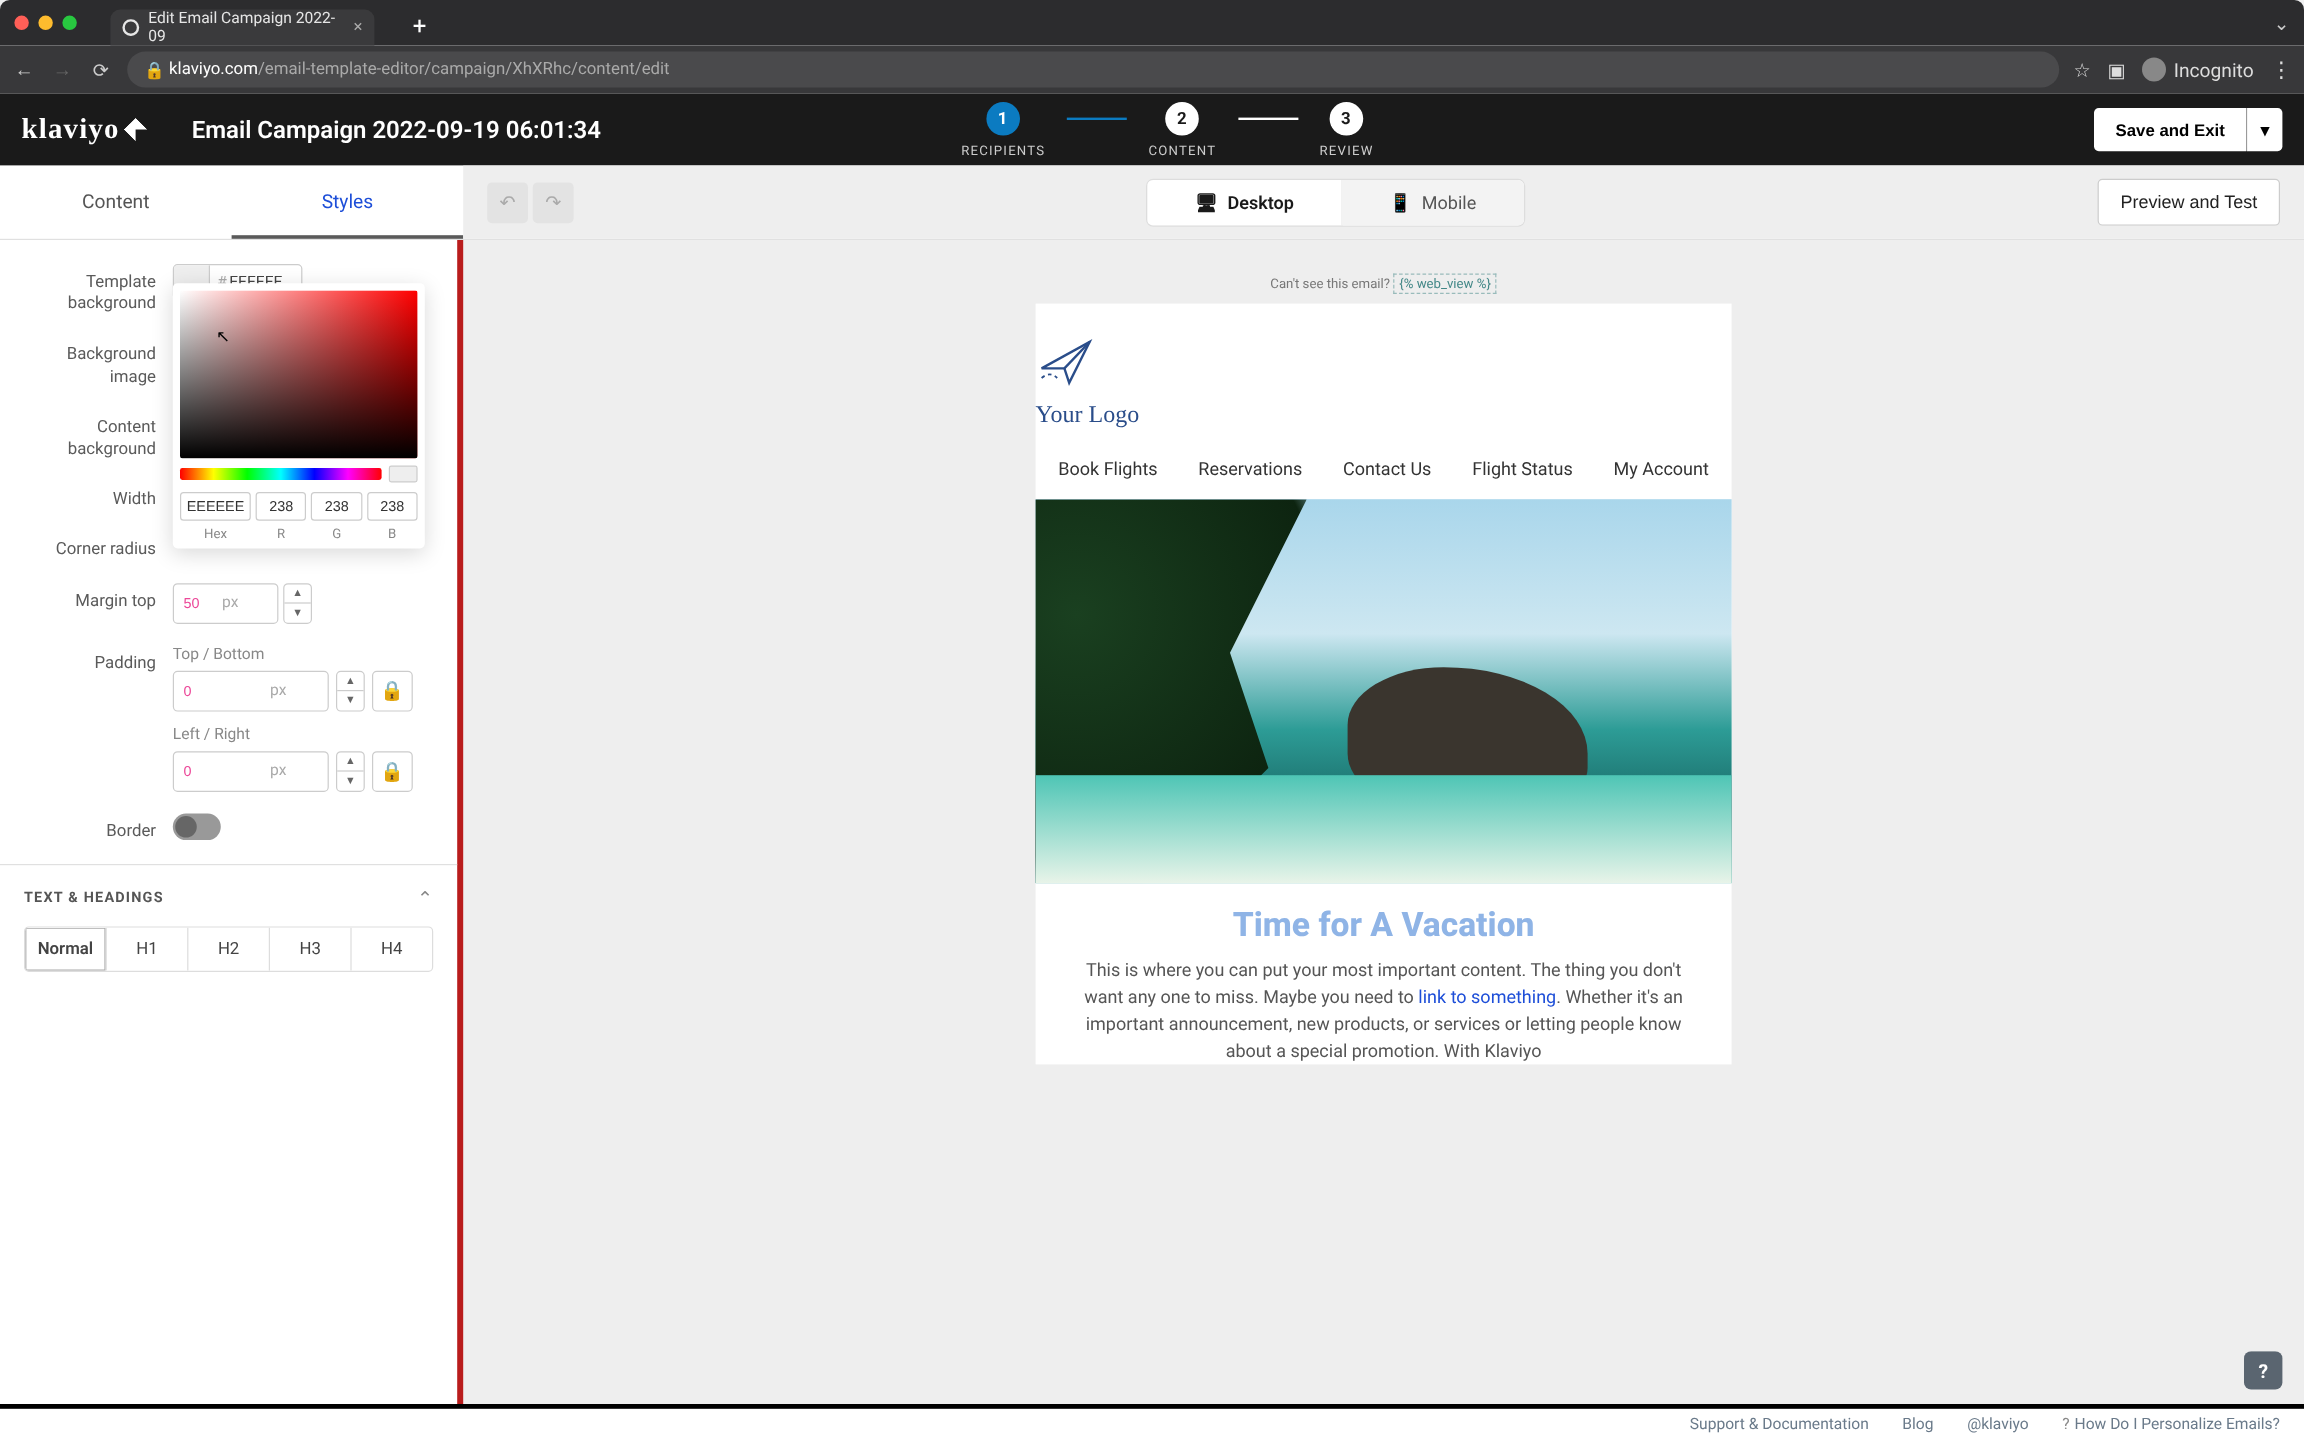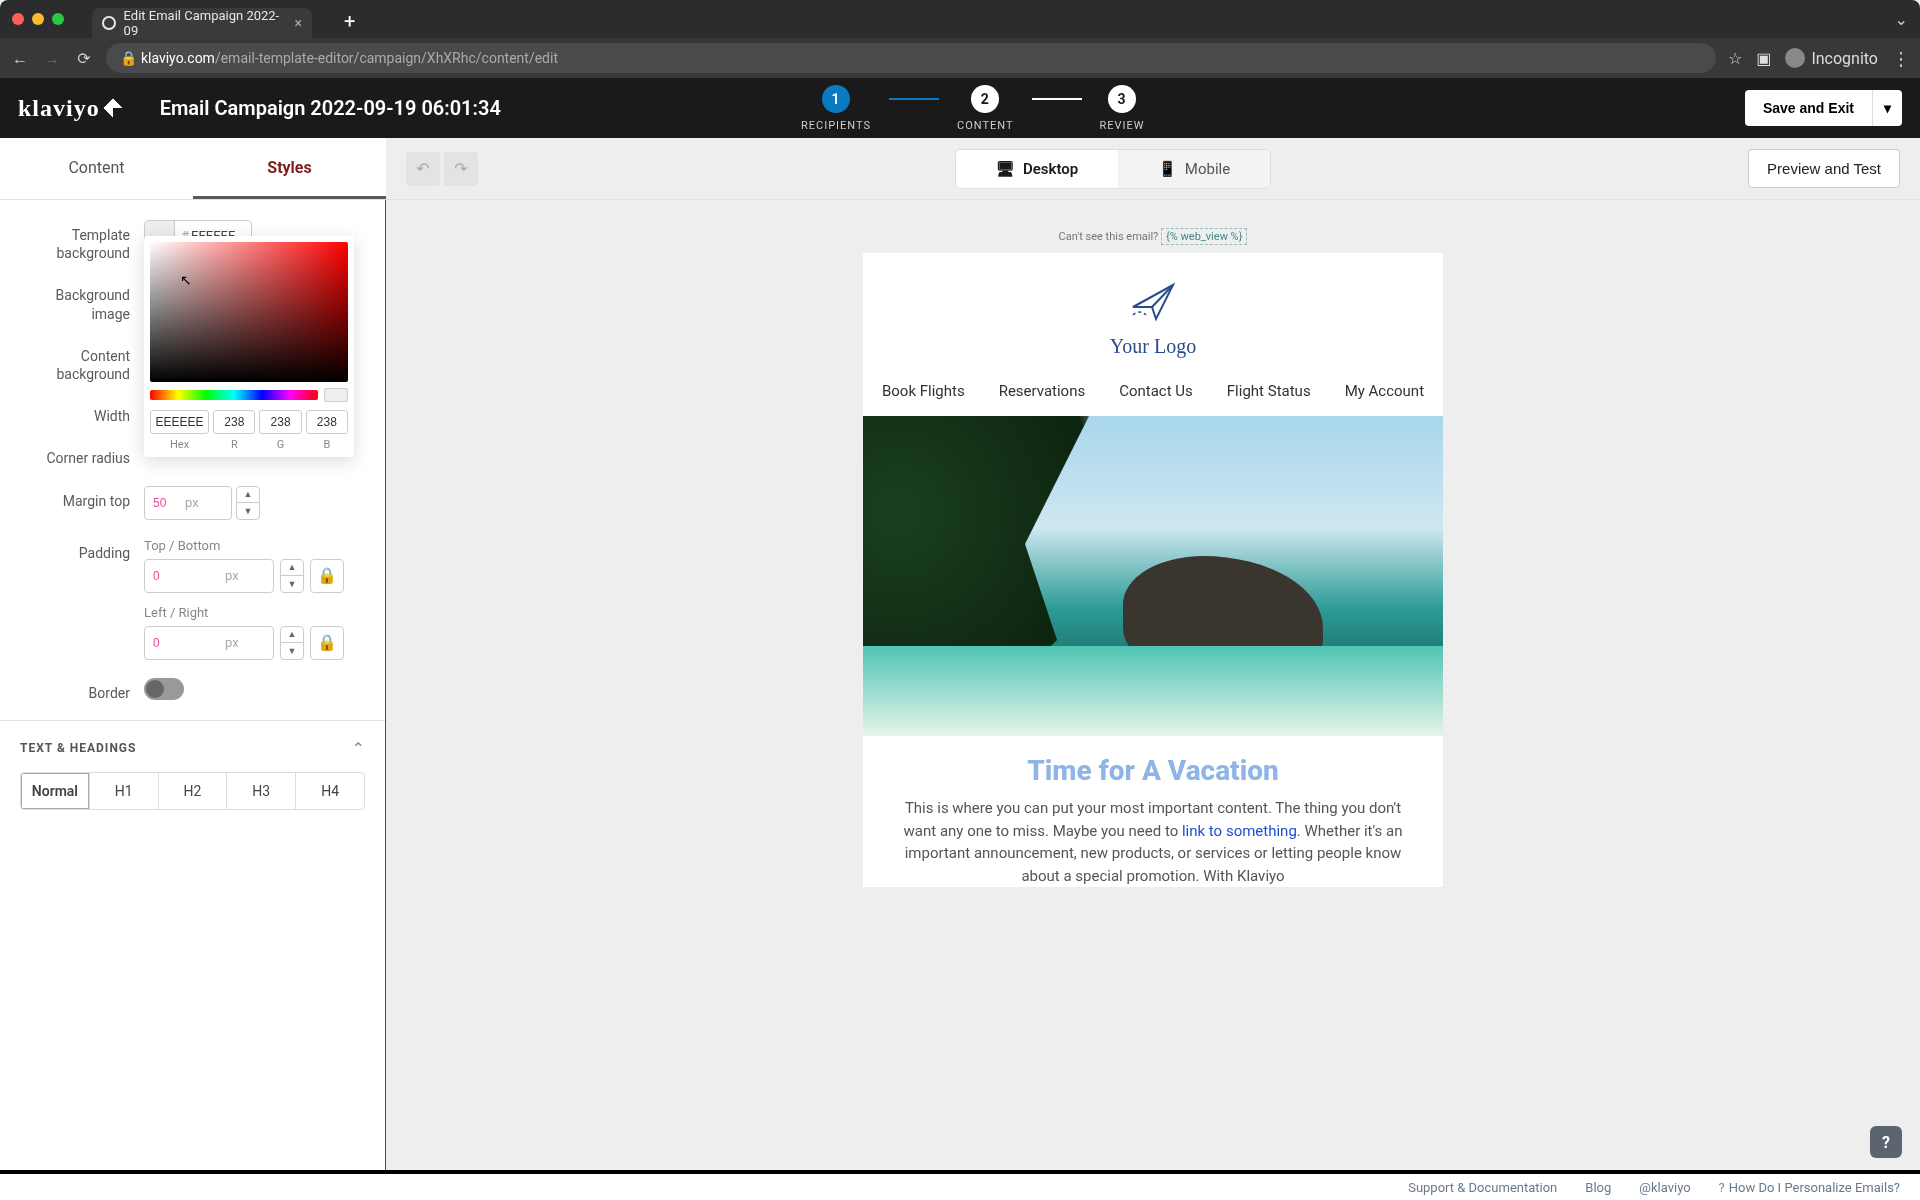--- a/index.html
+++ b/index.html
@@ -42,32 +42,32 @@
 .wizard-line.active { background: #0b7bc1; }
 .save-exit { display: flex; margin-left: auto; }
 .save-exit button { background: #fff; border: none; height: 36px; padding: 0 18px; font-size: 14px; font-weight: 600; cursor: pointer; }
 .save-exit .drop { width: 30px; padding: 0; border-left: 1px solid #ddd; border-radius: 0 4px 4px 0; }
 .save-exit button:first-child { border-radius: 4px 0 0 4px; }
 
 
 .toolbar-row { height: 62px; background: #fff; border-bottom: 1px solid #e0e0e0; display: flex; align-items: center; }
 .side-tabs { width: 386px; display: flex; height: 100%; }
 .side-tab { flex: 1; display: flex; align-items: center; justify-content: center; font-size: 16px; color: #555; cursor: pointer; border-bottom: 3px solid transparent; }
-.side-tab.active { color: #7f1d1d; border-bottom-color: #5a5a5a; font-weight: 700; }
+.side-tab.active { color: #1d4ed8; border-bottom-color: #5a5a5a; font-weight: 400; }
 .canvas-toolbar { flex: 1; display: flex; align-items: center; padding: 0 20px; background: #eee; height: 100%; }
 .undo-redo { display: flex; gap: 4px; }
 .undo-redo .btn { width: 34px; height: 34px; background: #e3e3e3; border-radius: 4px; display: flex; align-items: center; justify-content: center; color: #aaa; }
 .device-toggle { display: flex; margin: 0 auto; border: 1px solid #ddd; border-radius: 6px; overflow: hidden; background: #fff; }
 .device-btn { padding: 10px 40px; display: flex; align-items: center; gap: 8px; font-size: 15px; color: #555; background: #f3f3f3; }
 .device-btn.active { background: #fff; font-weight: 600; color: #1a1a1a; box-shadow: 0 0 0 1px #ddd; }
 .preview-test { background: #fff; border: 1px solid #ccc; border-radius: 4px; padding: 10px 18px; font-size: 15px; color: #222; cursor: pointer; }
 
 
 .main { display: flex; height: calc(100vh - 38px - 40px - 60px - 62px - 30px); }
-.sidebar { width: 386px; background: #fff; border-right: 1px solid #b91c1c; overflow: visible; padding: 20px 20px 0 20px; position: relative; }
+.sidebar { width: 386px; background: #fff; border-right: 5px solid #b91c1c; overflow: visible; padding: 20px 20px 0 20px; position: relative; }
 .canvas { flex: 1; background: #eee; overflow: auto; display: flex; justify-content: center; padding: 30px 0; }
 
 
 .form-row { display: flex; align-items: flex-start; margin-bottom: 18px; gap: 14px; position: relative; }
 .form-label { width: 110px; text-align: right; color: #5a5a5a; font-size: 14px; padding-top: 6px; line-height: 1.3; }
 .color-field { display: flex; border: 1px solid #ccc; border-radius: 4px; overflow: hidden; width: 108px; height: 30px; }
 .color-swatch { width: 30px; background: #eeeeee; border-right: 1px solid #ccc; }
 .color-text { display: flex; align-items: center; padding: 0 6px; font-size: 13px; color: #444; gap: 2px; }
 .color-text .hash { color: #aaa; }
 
@@ -104,21 +104,21 @@
 .cp-inputs .cell { flex: 1; display: flex; flex-direction: column; align-items: center; gap: 4px; }
 .cp-inputs input { width: 100%; border: 1px solid #ccc; border-radius: 3px; padding: 4px 2px; font-size: 12px; text-align: center; color: #333; }
 .cp-inputs label { font-size: 11px; color: #888; }
 .cp-inputs .cell.hex { flex: 1.4; }
 
 
 .email-outer { width: 580px; }
 .preheader { text-align: center; font-size: 11px; color: #777; margin-bottom: 10px; }
 .preheader .tag { border: 1px dashed #9bb; color: #488; padding: 1px 4px; }
 .email-body { background: #fff; }
-.email-logo { text-align: center; padding: 24px 0 14px; }
+.email-logo { text-align: left; padding: 24px 0 14px; }
 .email-logo svg { width: 50px; height: 50px; }
 .email-logo .logotext { font-family: cursive; font-size: 20px; color: #2a4d8a; margin-top: 4px; }
 .email-nav { display: flex; justify-content: center; gap: 34px; padding: 10px 0 16px; font-size: 15px; color: #333; }
 .email-hero { width: 100%; height: 320px; background: linear-gradient(to bottom, #a9d6eb 0%, #cde7f1 35%, #2d9c96 60%, #1a6b68 80%, #5db8ad 100%); position: relative; overflow: hidden; }
 .palm { position: absolute; left: -30px; top: 0; width: 320px; height: 320px; background: radial-gradient(circle at 20% 30%, #1a4020, #0d2410 60%, transparent 70%); clip-path: polygon(0 0, 80% 0, 60% 40%, 70% 70%, 40% 100%, 0 100%); }
 .rocks { position: absolute; right: 120px; top: 140px; width: 200px; height: 120px; background: #3a352e; border-radius: 40% 60% 30% 40%; }
 .waves { position: absolute; bottom: 0; left: 0; right: 0; height: 90px; background: linear-gradient(to bottom, #4ec5b5, #e8f4e9); }
 .email-headline { text-align: center; font-size: 28px; font-weight: 800; color: #8fb4e6; padding: 18px 0 10px; }
 .email-para { text-align: center; font-size: 15px; color: #555; padding: 0 24px; line-height: 1.5; }
 .email-para a { color: #1d4ed8; }

